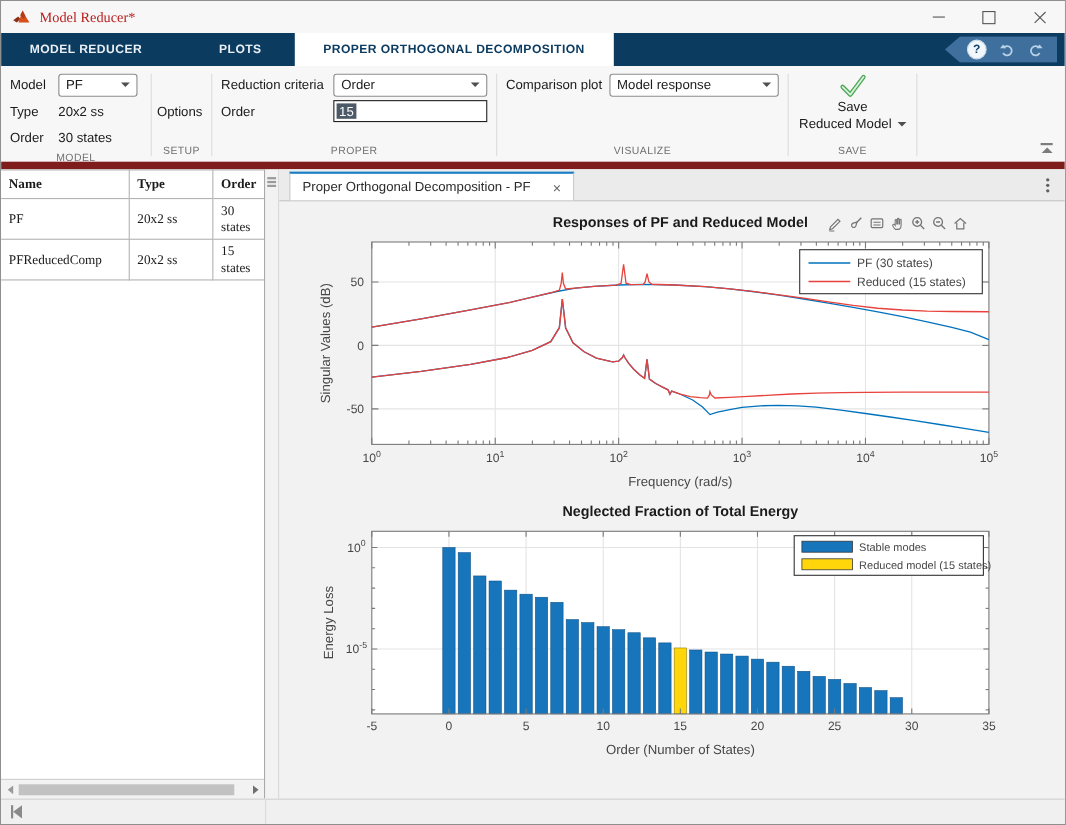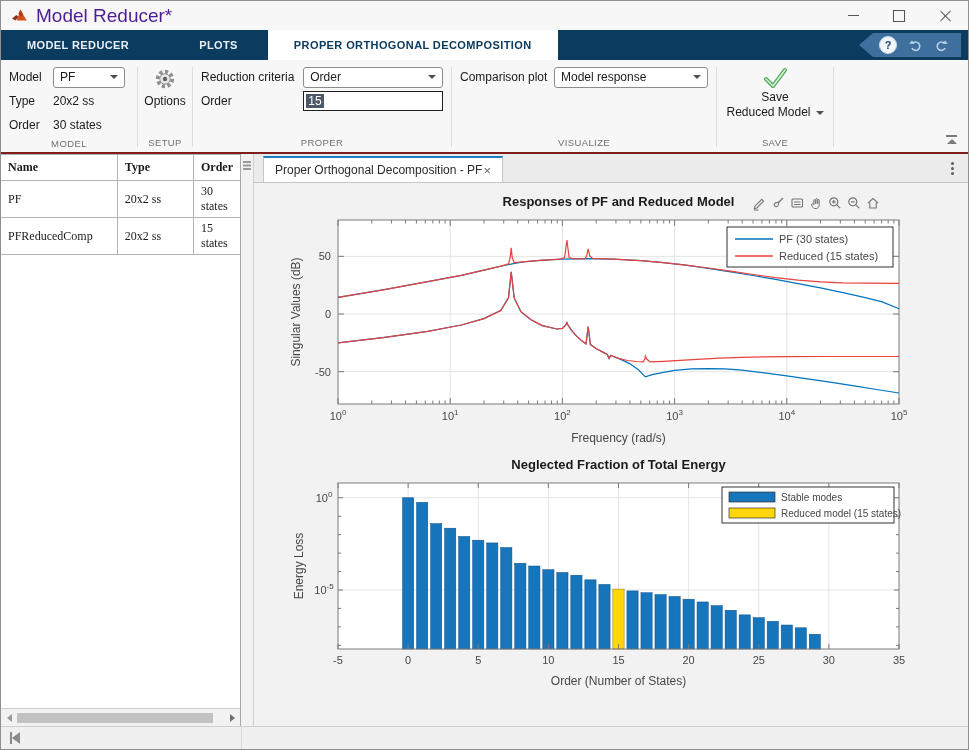--- a/index.html
+++ b/index.html
@@ -1,47 +1,47 @@
 <!DOCTYPE html>
 <html><head>
 <meta charset="utf-8">
 <style>
   html,body{margin:0;padding:0;background:#dcdcdc;font-family:"Liberation Sans",sans-serif;}
   .window{width:969px;height:750px;border:1px solid #8f8f8f;box-sizing:border-box;background:#fff;position:relative;overflow:hidden;}
   
   .titlebar{height:29px;background:#f7f7f7;display:flex;align-items:center;}
   .logo{width:17px;height:15px;margin:0 8px 0 10px;}
-  .title-text{font-size:19px;color:#4c1d95;}
+  .title-text{font-size:13px;color:#b91c1c;font-family:Liberation Serif, serif;}
   .win-btns{margin-left:auto;display:flex;height:100%;}
   .wbtn{width:46px;height:100%;display:flex;align-items:center;justify-content:center;color:#444;}
   .min-glyph{width:11px;height:1px;background:#555;}
   .max-glyph{width:10px;height:10px;border:1px solid #555;}
   .close-glyph{position:relative;width:11px;height:11px;}
   .close-glyph::before,.close-glyph::after{content:"";position:absolute;left:5px;top:-1px;width:1.4px;height:14px;background:#555;}
   .close-glyph::before{transform:rotate(45deg);}
   .close-glyph::after{transform:rotate(-45deg);}
   
   .tabrow{height:30px;background:#0c3b60;display:flex;position:relative;}
   .rtab{padding:0 26px;line-height:30px;font-size:11px;font-weight:bold;color:#e9eff5;letter-spacing:.4px;}
   .rtab.active{background:#ffffff;color:#0c3b60;}
   .banner{position:absolute;right:7px;top:3px;height:24px;width:102px;background:#3e6f9d;clip-path:polygon(14px 0,100% 0,100% 100%,14px 100%,0 50%);display:flex;align-items:center;justify-content:flex-end;gap:11px;padding:0 12px 0 0;box-sizing:border-box;}
   .help-circle{width:16px;height:16px;border-radius:50%;background:#f2f7fb;color:#14466f;font-size:11px;font-weight:bold;display:flex;align-items:center;justify-content:center;border:1px solid #c9dbe9;}
   
-  .toolstrip{height:94px;background:#f7f7f7;border-bottom:2px solid #7f1d1d;display:flex;box-sizing:border-box;}
+  .toolstrip{height:94px;background:#f7f7f7;border-bottom:7px solid #7f1d1d;display:flex;box-sizing:border-box;}
   .ts-sec{display:flex;flex-direction:column;padding:5px 8px 1px;box-sizing:border-box;}
   .ts-body{flex:1;display:flex;flex-direction:column;justify-content:flex-start;}
   .ts-label{font-size:9.5px;color:#6f6f6f;text-align:center;padding:1px 0 3px;letter-spacing:.4px;}
   .ts-sep{width:1px;background:#dcdcdc;margin:7px 0 5px;}
   .ts-row{display:flex;align-items:center;height:24px;}
   .ts-lbl{font-size:12px;color:#1a1a1a;}
   .dd{border:1px solid #8c8c8c;border-radius:3px;background:#fff;height:21px;display:flex;align-items:center;padding:0 6px;font-size:12px;color:#1a1a1a;box-sizing:border-box;}
   .caret{width:0;height:0;border-left:4px solid transparent;border-right:4px solid transparent;border-top:4.5px solid #4f4f4f;margin-left:auto;}
   .ts-input{border:1px solid #1f1f1f;background:#fff;height:20px;width:142px;display:flex;align-items:center;padding:0 2px;box-sizing:border-box;}
   .sel{background:#4c5966;color:#fff;font-size:12px;padding:0 2px;}
-  .opt-btn{display:flex;flex-direction:column;align-items:center;justify-content:flex-start;padding-top:2px;}
+  .opt-btn{display:flex;flex-direction:row;align-items:center;justify-content:flex-end;padding-top:2px;}
   .opt-txt{font-size:12px;color:#1a1a1a;margin-top:3px;}
   .save-btn{display:flex;flex-direction:column;align-items:center;padding-top:2px;}
   .save-txt{font-size:12px;color:#1a1a1a;line-height:15px;text-align:center;display:flex;align-items:center;gap:5px;}
   .collapse-strip{flex:1;position:relative;}
   .collapse-btn{position:absolute;right:10px;bottom:8px;width:13px;height:9px;}
   .collapse-btn::before{content:"";position:absolute;top:0;left:1px;width:11px;height:2px;background:#7c7c7c;}
   .collapse-btn::after{content:"";position:absolute;top:3.5px;left:1.5px;width:0;height:0;border-left:5px solid transparent;border-right:5px solid transparent;border-bottom:5.5px solid #7c7c7c;}
   
   .main{display:flex;height:572px;}
   .models{width:240px;border-right:1px solid #a9a9a9;box-sizing:border-box;display:flex;flex-direction:column;background:#fff;position:relative;}
@@ -56,21 +56,21 @@
   .m-scroll{position:absolute;bottom:0;left:0;right:0;height:17px;background:#f2f2f2;border-top:1px solid #cfcfcf;display:flex;align-items:center;}
   .sb-arrow{width:16px;height:100%;display:flex;align-items:center;justify-content:center;}
   .tri-l{width:0;height:0;border-top:4px solid transparent;border-bottom:4px solid transparent;border-right:5px solid #9a9a9a;}
   .tri-r{width:0;height:0;border-top:4px solid transparent;border-bottom:4px solid transparent;border-left:5px solid #6f6f6f;margin-left:auto;}
   .sb-thumb{height:10px;width:196px;background:#c2c2c2;margin-left:0;}
   .sb-arrow.right{margin-left:auto;}
   .splitter{width:13px;background:#f2f2f2;border-right:1px solid #cfcfcf;box-sizing:border-box;display:flex;justify-content:center;padding-top:7px;}
   .grip{width:8px;height:2px;background:#9a9a9a;box-shadow:0 3.5px 0 #9a9a9a,0 7px 0 #9a9a9a;}
   .docarea{flex:1;display:flex;flex-direction:column;background:#f2f2f2;min-width:0;}
   .doctabs{height:28px;background:#ebebeb;border-bottom:1px solid #c6c6c6;display:flex;align-items:flex-end;position:relative;flex:none;}
-  .doctab{margin-left:9px;height:26px;background:#fff;border:1px solid #c6c6c6;border-bottom:none;border-top:2px solid #1a7dc4;display:flex;align-items:center;padding:0 11px;font-size:12px;color:#2b2b2b;gap:1px;box-sizing:border-box;}
+  .doctab{margin-left:9px;height:26px;background:#fff;border:1px solid #c6c6c6;border-bottom:none;border-top:2px solid #1a7dc4;display:flex;align-items:center;padding:0 11px;font-size:12px;color:#2b2b2b;gap:20px;box-sizing:border-box;}
   .doctab .x{font-size:13px;color:#666;line-height:1;}
   .doc-kebab{position:absolute;right:10px;top:13px;}
   .figure{flex:1;position:relative;}
   .figure svg.chart{position:absolute;left:0;}
   .axtools{position:absolute;top:12px;left:497px;display:flex;gap:3px;}
   .axtools svg{width:16px;height:16px;}
   
   .statusbar{height:23px;background:#f0f0f0;border-top:1px solid #cfcfcf;display:flex;align-items:center;padding:0 9px;box-sizing:border-box;}
   .collapse-left{display:flex;align-items:center;}
   .collapse-left .bar{width:2px;height:12px;background:#8a8a8a;}

